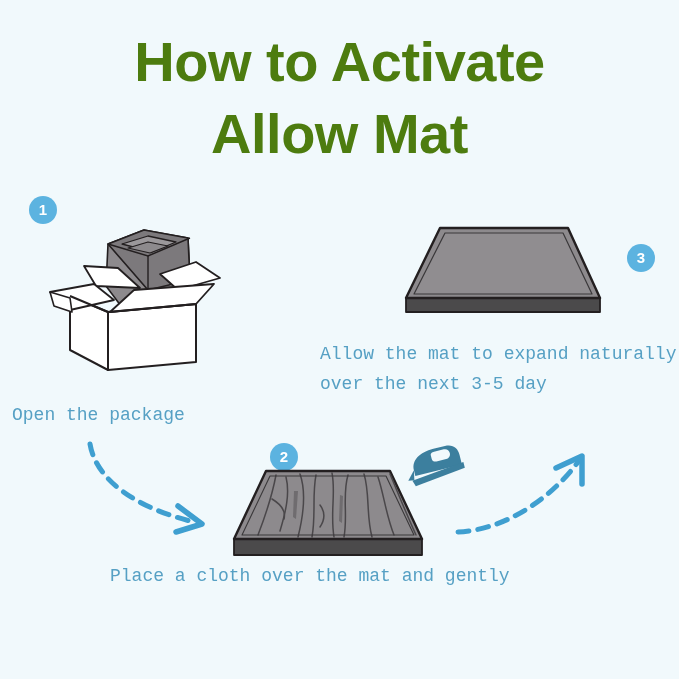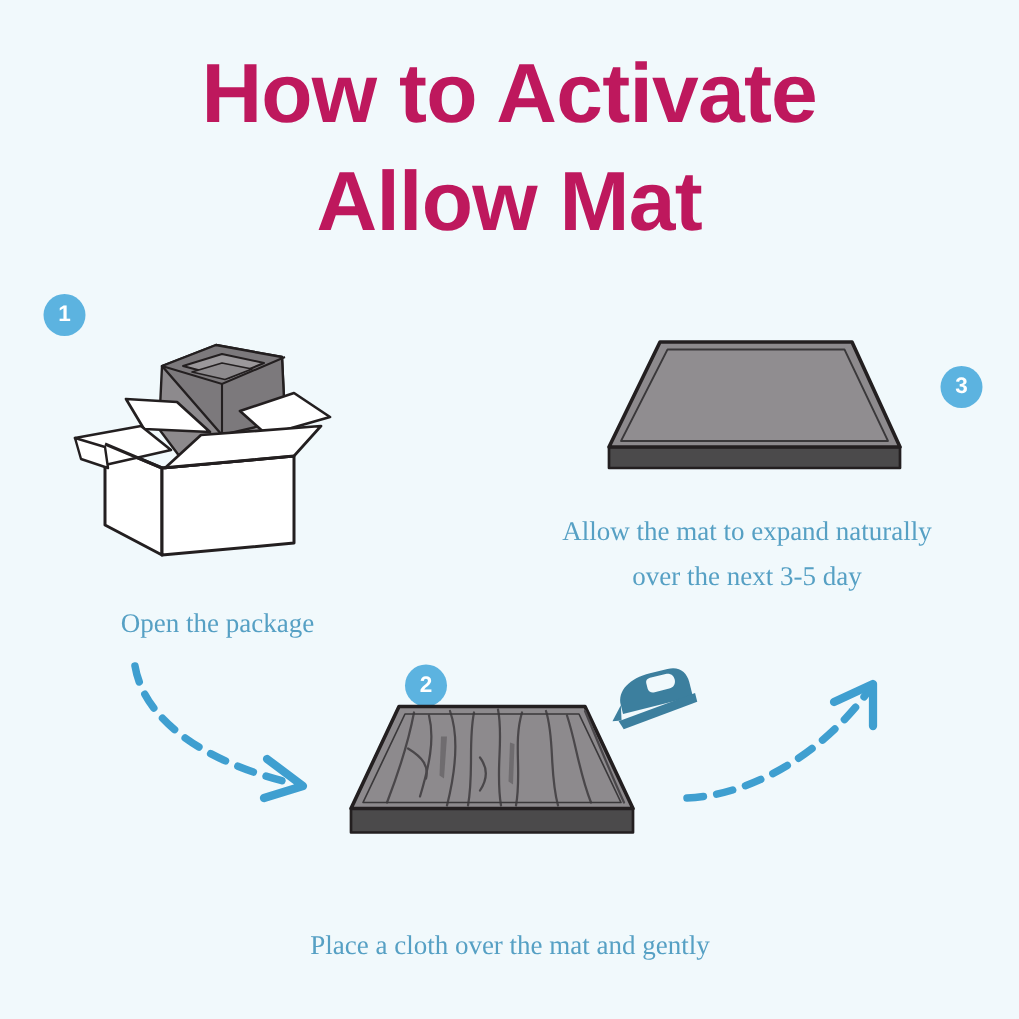--- a/index.html
+++ b/index.html
@@ -25,21 +25,21 @@
 
   
   .title-block {
     position: absolute;
     top: 26px;
     left: 0;
     width: 679px;
     text-align: center;
   }
   .title-line {
-    color: #be185d;
+    color: #4d7c0f;
     font-family: "Liberation Sans", sans-serif;
     font-weight: bold;
     font-size: 56px;
     line-height: 72px;
     letter-spacing: -0.5px;
   }
 
   
   .badge {
     position: absolute;
@@ -55,29 +55,28 @@
     text-align: center;
   }
   #badge-1 { left: 29px;  top: 196px; }
   #badge-2 { left: 270px; top: 443px; }
   #badge-3 { left: 627px; top: 244px; }
 
   
   .caption {
     position: absolute;
     color: #56a0c4;
-    font-family: Liberation Serif, serif;
+    font-family: Liberation Mono, monospace;
     font-size: 18px;
     line-height: 30px;
-    text-align: center;
     white-space: nowrap;
   }
   #caption-1 { left: 0;    top: 400px; width: 266px; margin-left: 12px; }
   #caption-3 { left: 320px; top: 339px; width: 356px; }
-  #caption-2 { left: 110px; top: 615px; width: 460px; }
+  #caption-2 { left: 110px; top: 561px; width: 460px; }
 
   
   .art { position: absolute; }
   #art-box   { left: 48px;  top: 222px; }
   #art-mat3  { left: 398px; top: 218px; }
   #art-mat2  { left: 228px; top: 465px; }
   #art-iron  { left: 402px; top: 441px; }
   #art-arrow-left  { left: 82px;  top: 440px; }
   #art-arrow-right { left: 452px; top: 440px; }
 </style>

